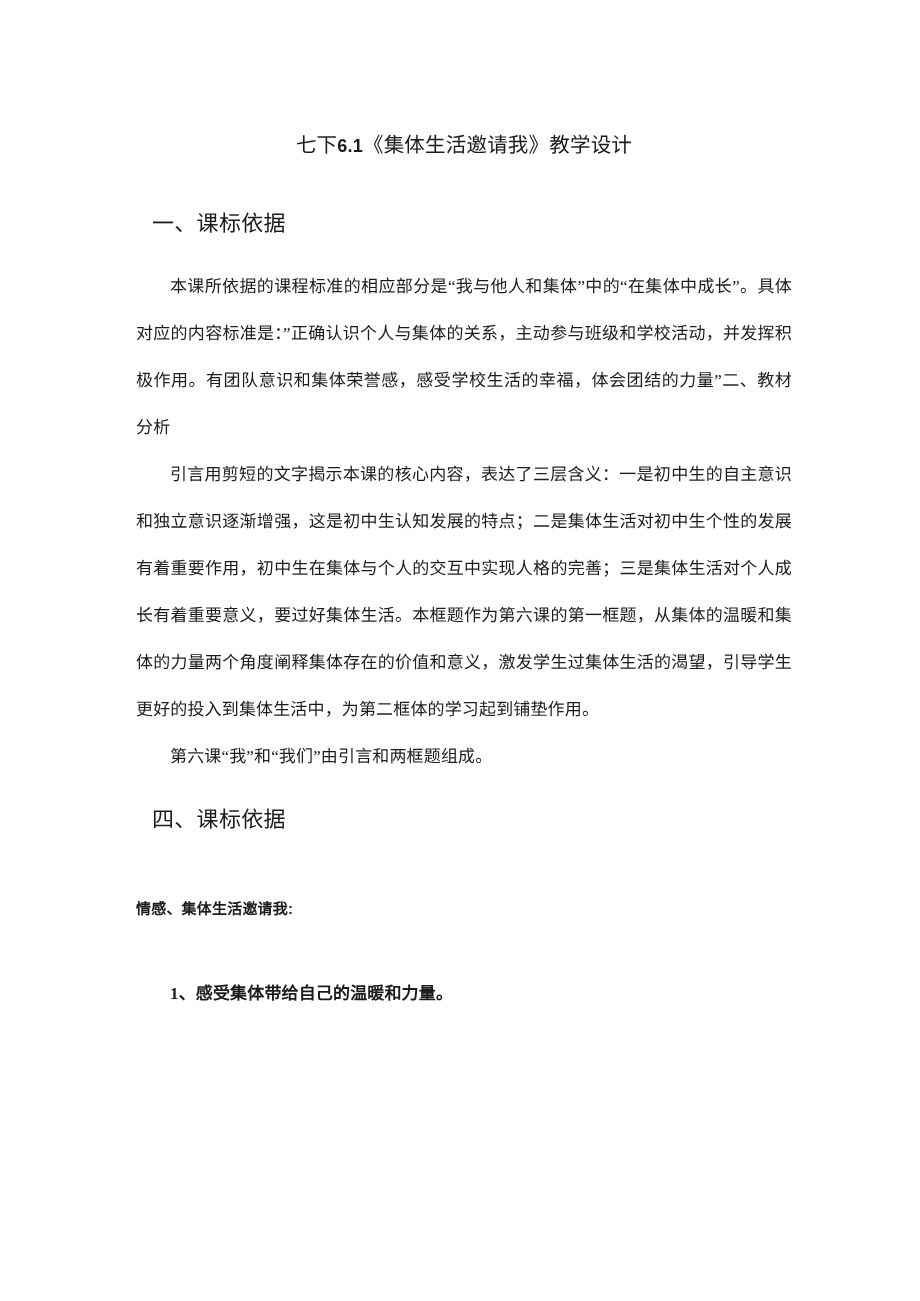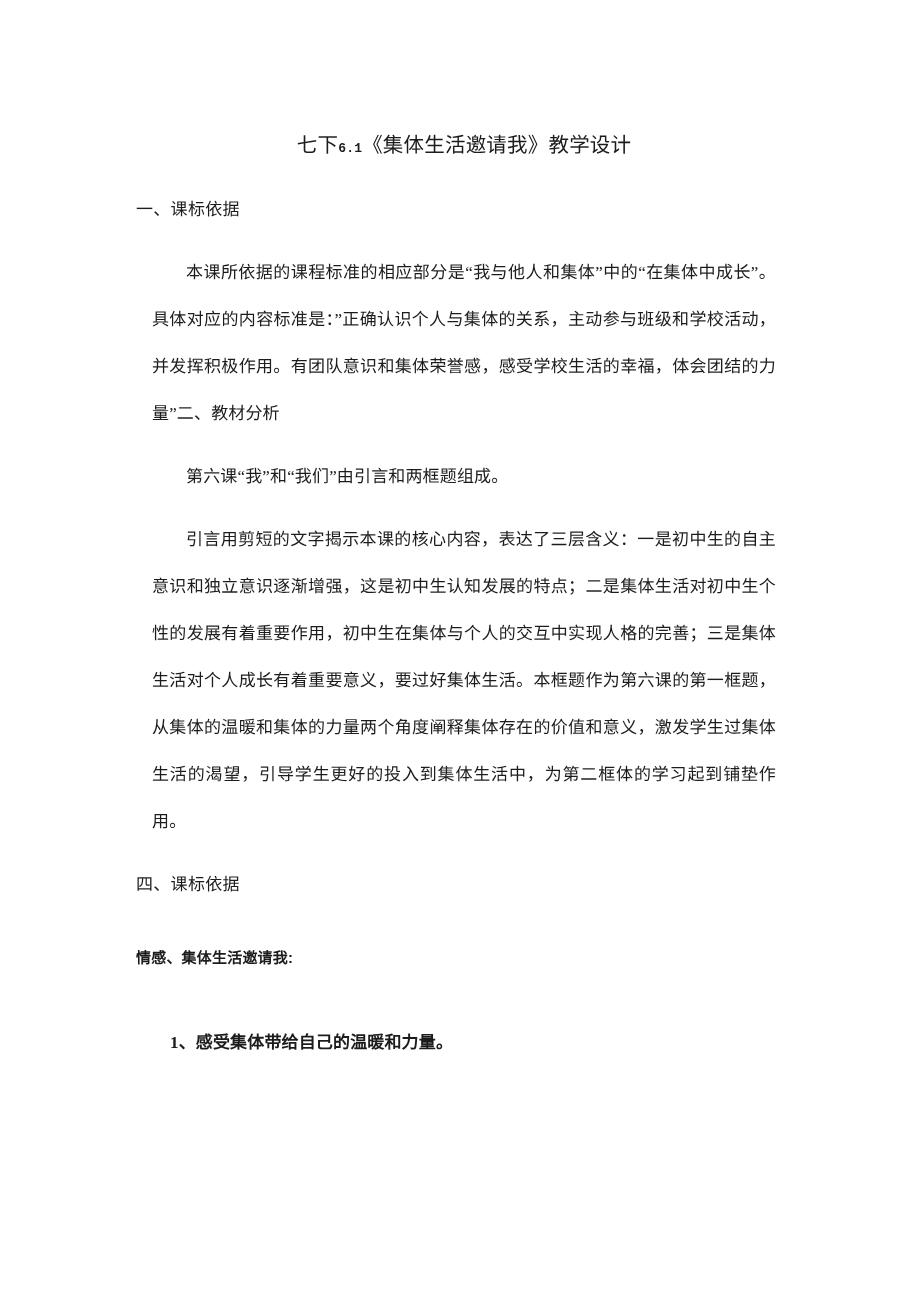--- a/index.html
+++ b/index.html
@@ -37,40 +37,40 @@
     font-size: 20.5px;
     line-height: 47px;
     text-align: center;
     margin: 0;
     padding-top: 122px;
     font-weight: normal;
     letter-spacing: 0.2px;
     white-space: nowrap;
   }
   .doc-title .num {
-    font-family: Liberation Mono, monospace;
+    font-family: Liberation Sans, sans-serif;
     font-weight: bold;
-    font-size: 13px;
+    font-size: 18px;
   }
 
   
   .section-heading {
-    font-size: 17px;
+    font-size: 22px;
     line-height: 47px;
-    margin: 0;
+    margin: 16px;
     font-weight: normal;
     text-align: left;
     letter-spacing: 0.3px;
   }
 
   
   .para {
     font-size: 17px;
     line-height: 47px;
-    margin: 16px;
+    margin: 0;
     text-align: justify;
     text-justify: inter-ideograph;
     text-indent: 34px;
     letter-spacing: 0.15px;
     word-break: break-all;
   }
   .para.tight {
     text-align: left;
   }
 
@@ -106,23 +106,23 @@
   <div class="content">
 
     <h1 class="doc-title"><span>七下</span><span class="num">6.1</span><span>《集体生活邀请我》教学设计</span></h1>
 
     <div class="gap-sm"></div>
 
     <h2 class="section-heading">一、课标依据</h2>
 
     <p class="para">本课所依据的课程标准的相应部分是“我与他人和集体”中的“在集体中成长”。具体对应的内容标准是：”正确认识个人与集体的关系，主动参与班级和学校活动，并发挥积极作用。有团队意识和集体荣誉感，感受学校生活的幸福，体会团结的力量”二、教材分析</p>
 
+    <p class="para">引言用剪短的文字揭示本课的核心内容，表达了三层含义：一是初中生的自主意识和独立意识逐渐增强，这是初中生认知发展的特点；二是集体生活对初中生个性的发展有着重要作用，初中生在集体与个人的交互中实现人格的完善；三是集体生活对个人成长有着重要意义，要过好集体生活。本框题作为第六课的第一框题，从集体的温暖和集体的力量两个角度阐释集体存在的价值和意义，激发学生过集体生活的渴望，引导学生更好的投入到集体生活中，为第二框体的学习起到铺垫作用。</p>
+
     <p class="para tight">第六课“我”和“我们”由引言和两框题组成。</p>
-
-    <p class="para">引言用剪短的文字揭示本课的核心内容，表达了三层含义：一是初中生的自主意识和独立意识逐渐增强，这是初中生认知发展的特点；二是集体生活对初中生个性的发展有着重要作用，初中生在集体与个人的交互中实现人格的完善；三是集体生活对个人成长有着重要意义，要过好集体生活。本框题作为第六课的第一框题，从集体的温暖和集体的力量两个角度阐释集体存在的价值和意义，激发学生过集体生活的渴望，引导学生更好的投入到集体生活中，为第二框体的学习起到铺垫作用。</p>
 
 
 
     <h2 class="section-heading">四、课标依据</h2>
 
     <div class="gap-md"></div>
 
     <p class="sub-heading-bold">情感、集体生活邀请我:</p>
 
     <div class="gap-lg"></div>

